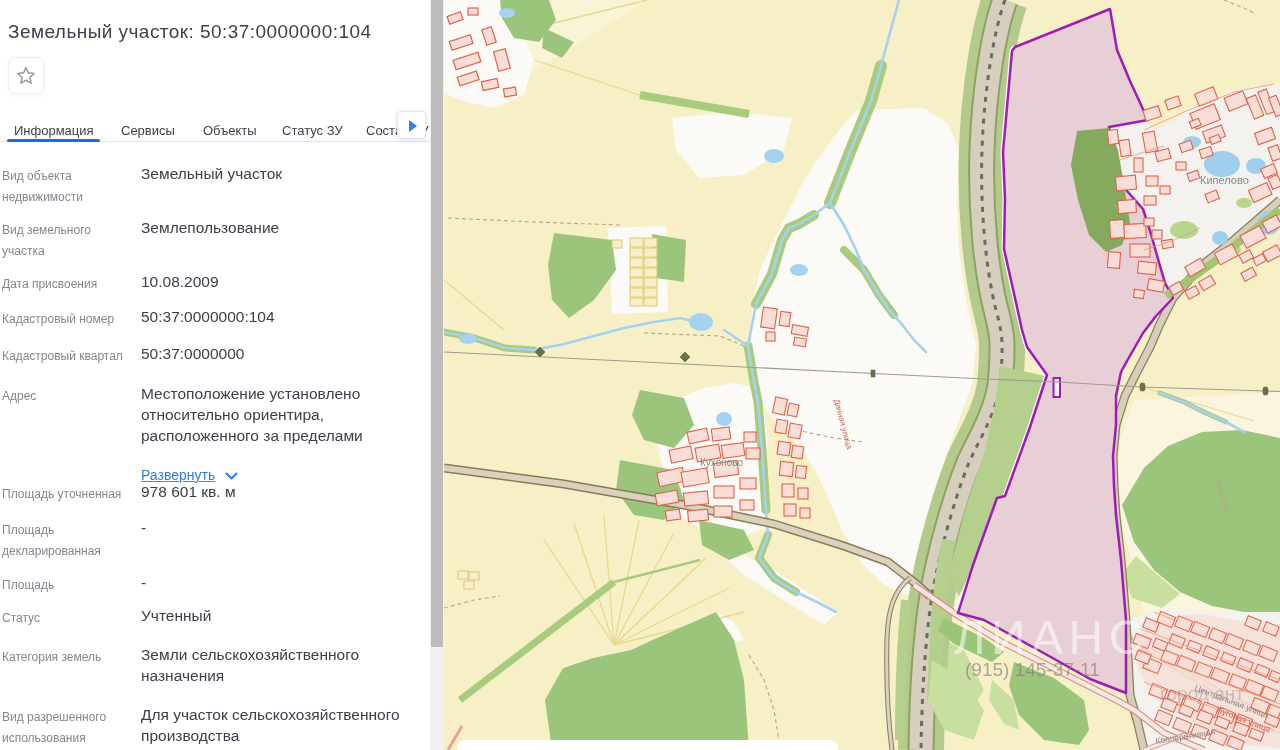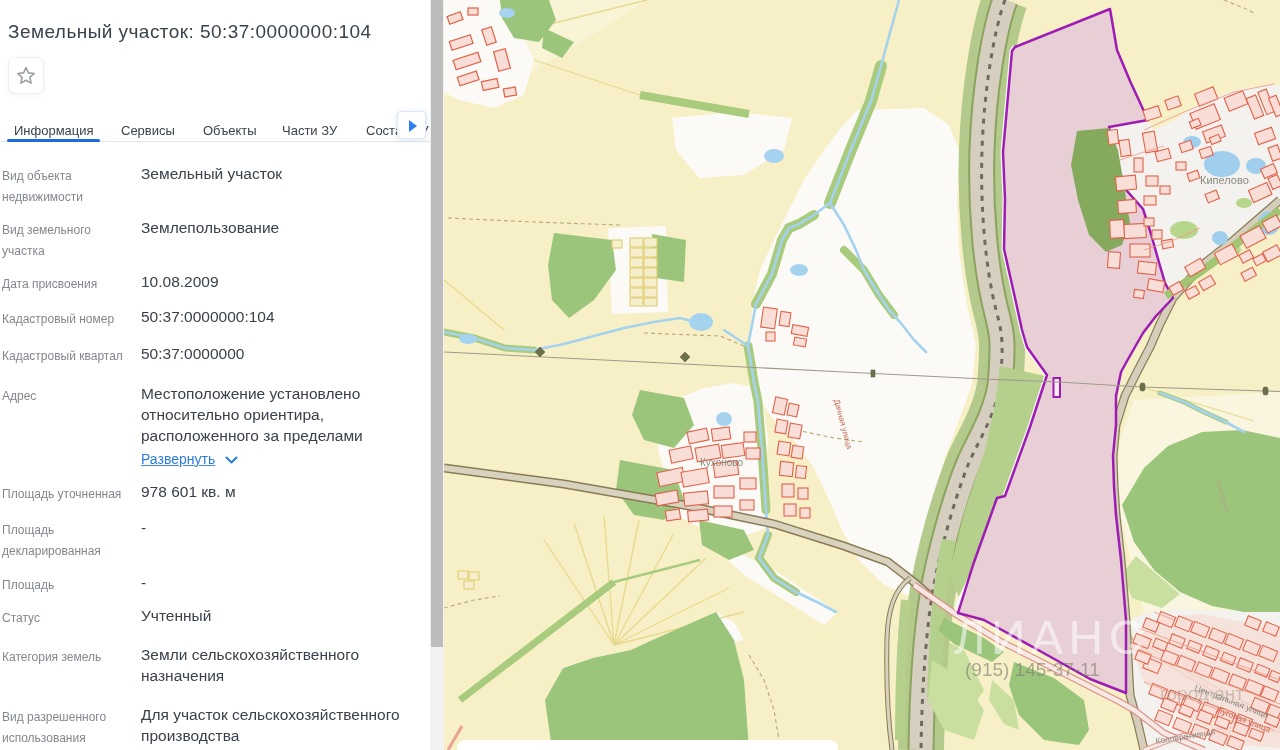--- a/index.html
+++ b/index.html
@@ -28,21 +28,21 @@
   <div class="title">Земельный участок: 50:37:0000000:104</div>
   <div class="starbtn">
     <svg width="34" height="35" viewBox="0 0 34 35">
         <path d="M17 9.5 L19.4 14.9 L25.2 15.5 L20.9 19.4 L22.1 25.1 L17 22.2 L11.9 25.1 L13.1 19.4 L8.8 15.5 L14.6 14.9 Z" fill="none" stroke="#9a9fa5" stroke-width="1.6" stroke-linejoin="round"></path>
       </svg>
   </div>
 
   <div class="tab" style="left:14px;">Информация</div>
   <div class="tab" style="left:121px;">Сервисы</div>
   <div class="tab" style="left:203px;">Объекты</div>
-  <div class="tab" style="left:282px;">Части ЗУ</div>
+  <div class="tab" style="left:282px;">Статус ЗУ</div>
   <div class="tab" style="left:366px;">Состав ЗУ</div>
   <div class="underline"></div>
   <div class="divider"></div>
   <div class="arrowbtn">
       <div class="tri"></div>
     </div>
 
   <div class="row" style="top:163px;">
       <div class="lbl">Вид объекта недвижимости</div>
       <div class="val">Земельный участок</div>
@@ -59,21 +59,21 @@
       <div class="lbl">Кадастровый номер</div>
       <div class="val">50:37:0000000:104</div>
     </div>
   <div class="row" style="top:343px;">
       <div class="lbl">Кадастровый квартал</div>
       <div class="val">50:37:0000000</div>
     </div>
   <div class="row" style="top:383px;">
       <div class="lbl">Адрес</div>
       <div class="val">Местоположение установлено относительно ориентира, расположенного за пределами
-    <div style="margin-top:2px;"><span class="link">Развернуть</span><span class="chev"><svg width="13" height="9" viewBox="0 0 13 9">
+    <div style="margin-top:18px;"><span class="link">Развернуть</span><span class="chev"><svg width="13" height="9" viewBox="0 0 13 9">
               <path d="M1.5 1.5 L6.5 6.5 L11.5 1.5" fill="none" stroke="#2b7ce2" stroke-width="2" stroke-linecap="round" stroke-linejoin="round"></path>
             </svg></span></div>
   </div>
     </div>
   <div class="row" style="top:481px;">
       <div class="lbl">Площадь уточненная</div>
       <div class="val">978 601 кв. м</div>
     </div>
   <div class="row" style="top:517px;">
       <div class="lbl">Площадь декларированная</div>

